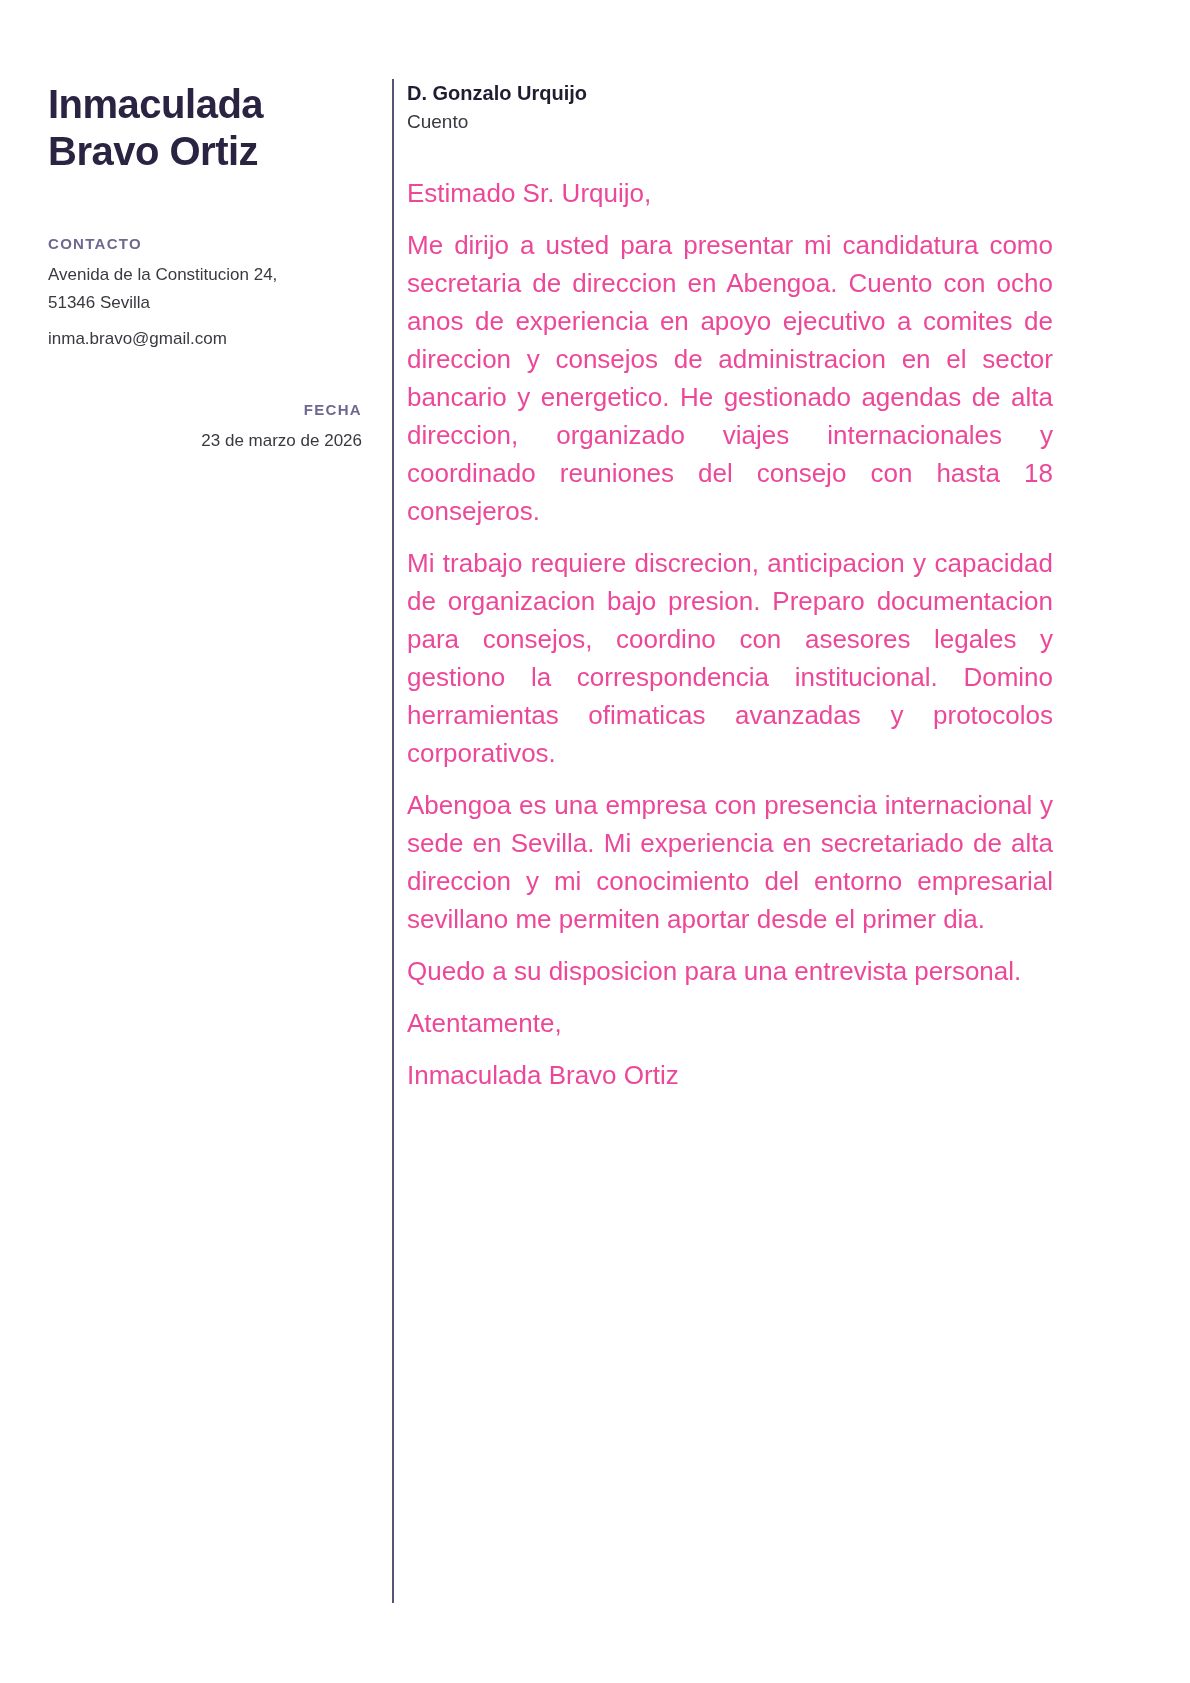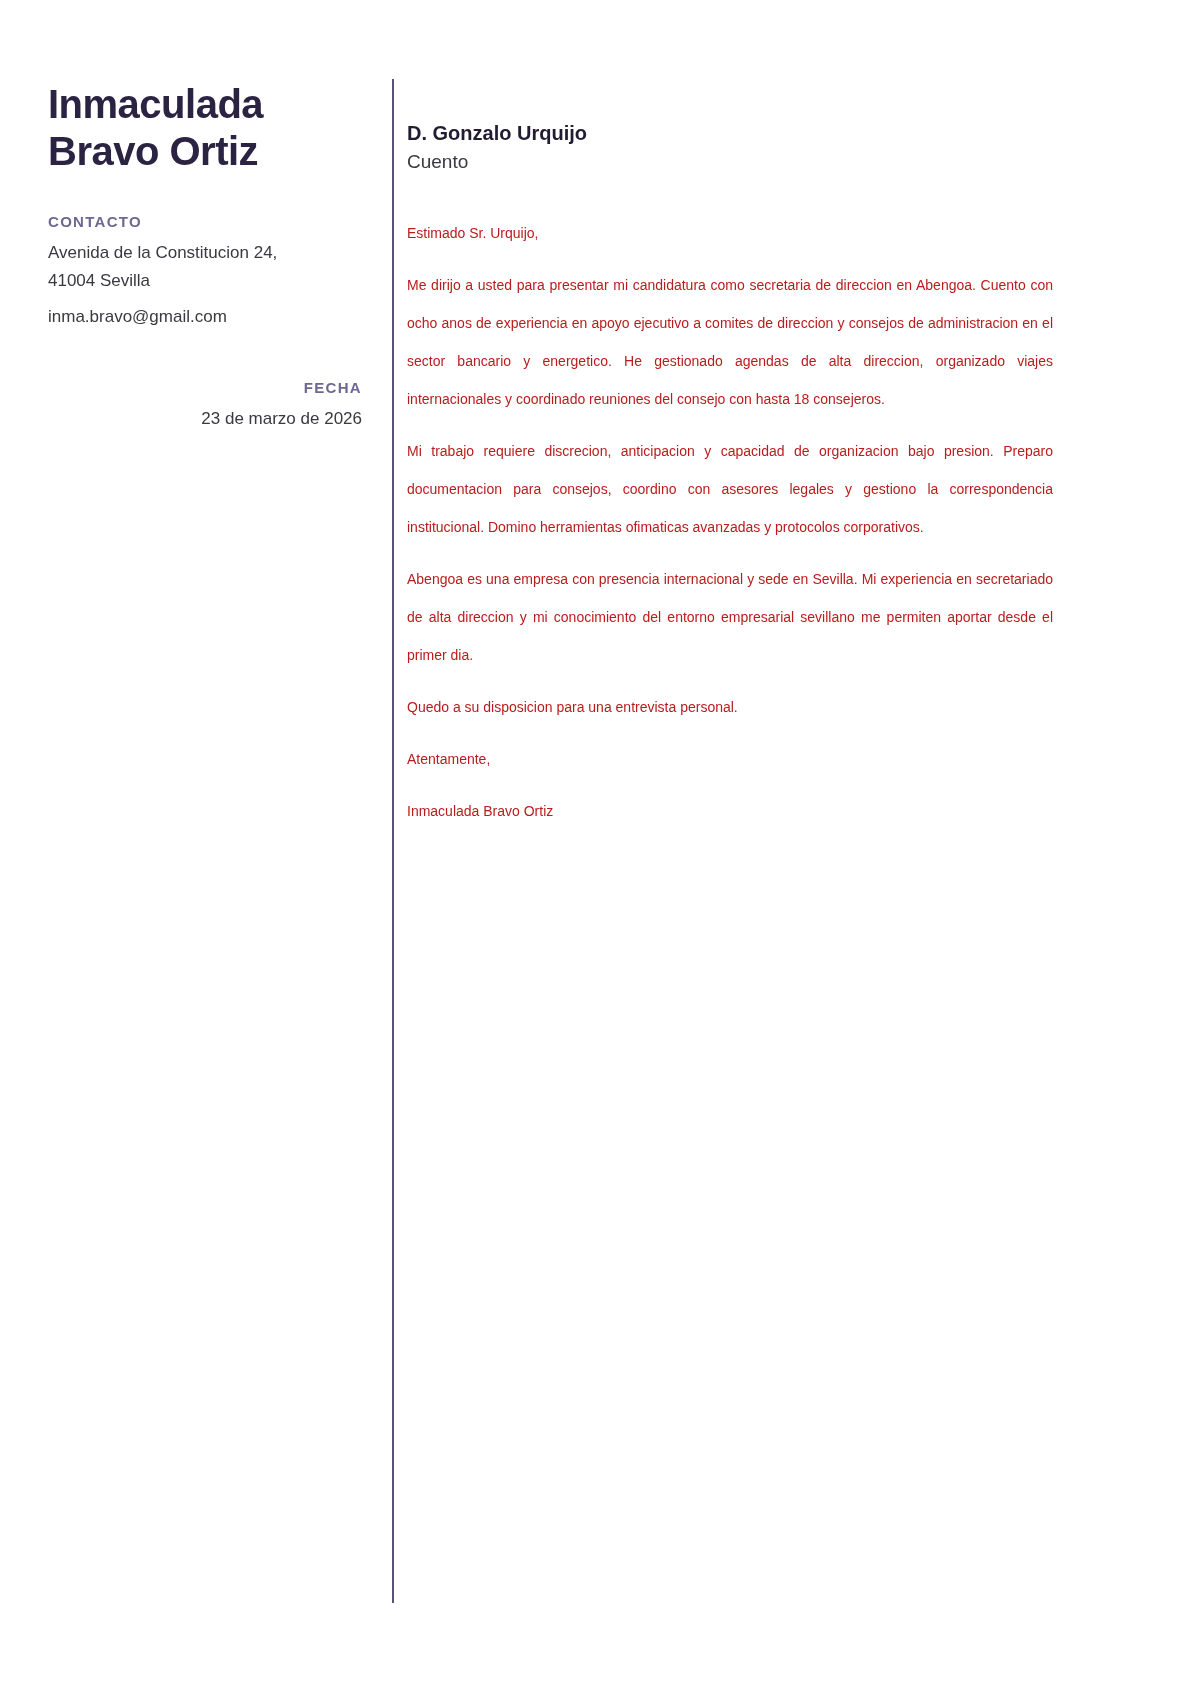--- a/index.html
+++ b/index.html
@@ -44,21 +44,21 @@
     color: #837bab;
     margin-top: 12px;
   }
   .section-label {
     font-size: 15px;
     font-weight: 700;
     letter-spacing: 1.3px;
     color: #6f6790;
     margin-top: 0;
   }
-  .contact-block { margin-top: 38px; }
+  .contact-block { margin-top: 60px; }
   .date-block { margin-top: 48px; text-align: right; }
   .contact-line {
     font-size: 17px;
     line-height: 28px;
     color: #3a3940;
   }
   .address { margin-top: 9px; }
   .email-line { margin-top: 8px; }
   .phone-line { margin-top: 4px; }
   .date-line { margin-top: 9px; }
@@ -68,62 +68,61 @@
     height: 1524px;
     background: #5b5377;
     flex-shrink: 0;
   }
   
   .main {
     flex: 1;
     padding-left: 13px;
     padding-top: 0;
     box-sizing: border-box;
-    margin-top: 40px;
   }
   .recipient-name {
     font-size: 20px;
     line-height: 28px;
     font-weight: 700;
     color: #211c31;
   }
   .recipient-company {
     font-size: 19px;
     line-height: 30px;
     color: #3a3940;
   }
   .letter-body {
     margin-top: 37px;
   }
   .letter-body p {
     margin: 0 0 14px 0;
-    font-size: 14px;
+    font-size: 26px;
     line-height: 38px;
-    color: #b91c1c;
+    color: #ec4899;
     text-align: justify;
   }
   .letter-body p.no-justify {
     text-align: left;
   }
 </style>
 </head>
 <body>
 
 <div class="page">
 
   <div class="sidebar">
     <h1 class="person-name">
       <span>Inmaculada</span><br>
       <span>Bravo Ortiz</span>
     </h1>
 
     <div class="contact-block">
       <div class="section-label">CONTACTO</div>
       <div class="contact-line address">Avenida de la Constitucion 24,</div>
-      <div class="contact-line">41004 Sevilla</div>
+      <div class="contact-line">51346 Sevilla</div>
       <div class="contact-line email-line">inma.bravo@gmail.com</div>
     </div>
 
     <div class="date-block">
       <div class="section-label">FECHA</div>
       <div class="contact-line date-line">23 de marzo de 2026</div>
     </div>
   </div>
 
   <div class="divider"></div>

